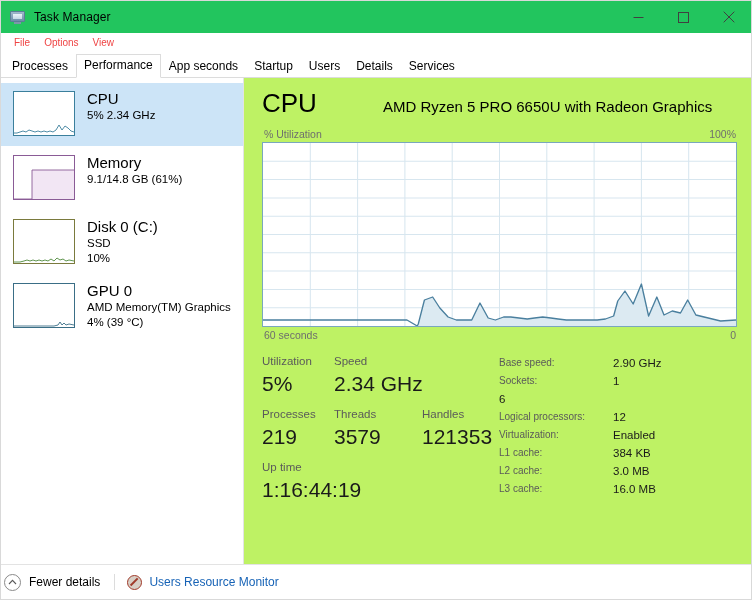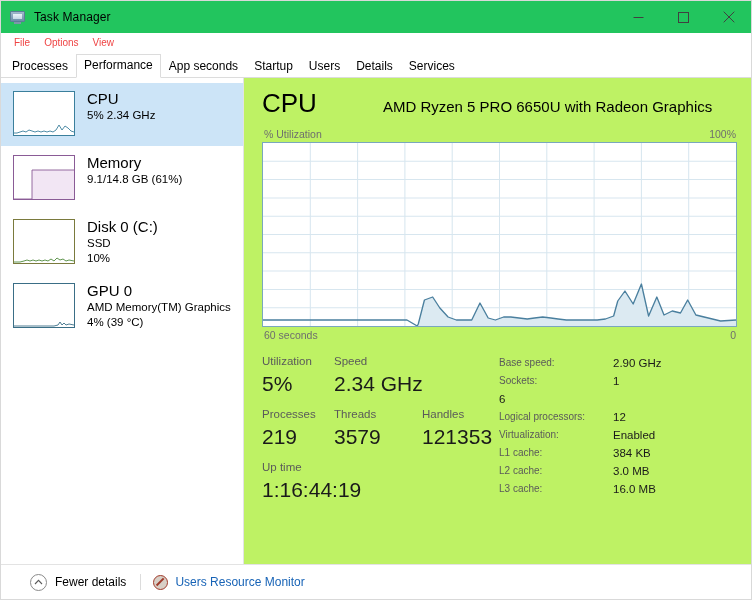--- a/index.html
+++ b/index.html
@@ -178,21 +178,21 @@
 
   .spec-row { display: flex; line-height: 18px; }
   .spec-label { flex: 0 0 114px; font-size: 10px; color: #5a5a5a; }
   .spec-value { font-size: 11.5px; color: #1a1a1a; }
 
   
   .statusbar {
     flex: 0 0 35px; height: 35px;
     border-top: 1px solid #e3e3e3;
     display: flex; align-items: center;
-    padding-left: 29px;
+    padding-left: 3px;
     background: #ffffff;
   }
   .fewer {
     display: flex; align-items: center; gap: 8px;
   }
   .chev-circle {
     width: 17px; height: 17px; border-radius: 50%;
     border: 1px solid #8a8a8a;
     display: flex; align-items: center; justify-content: center;
   }

